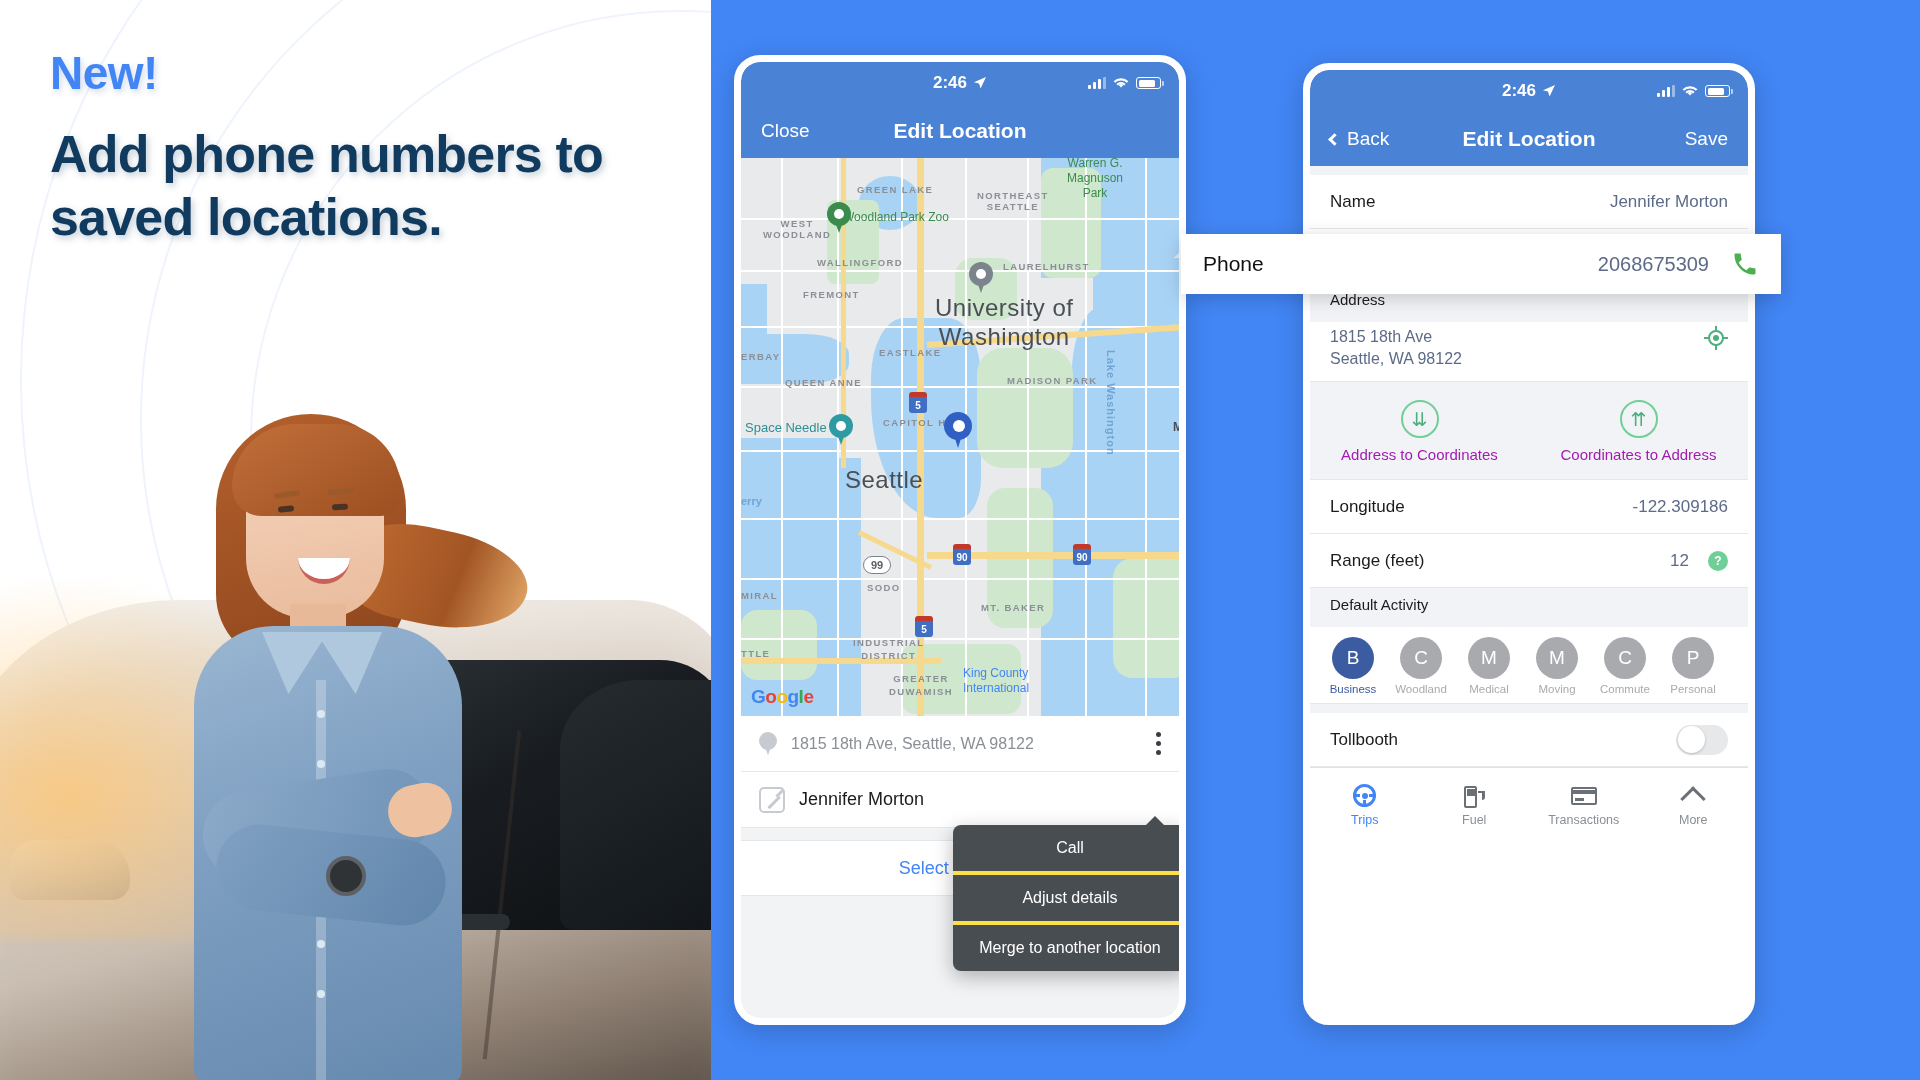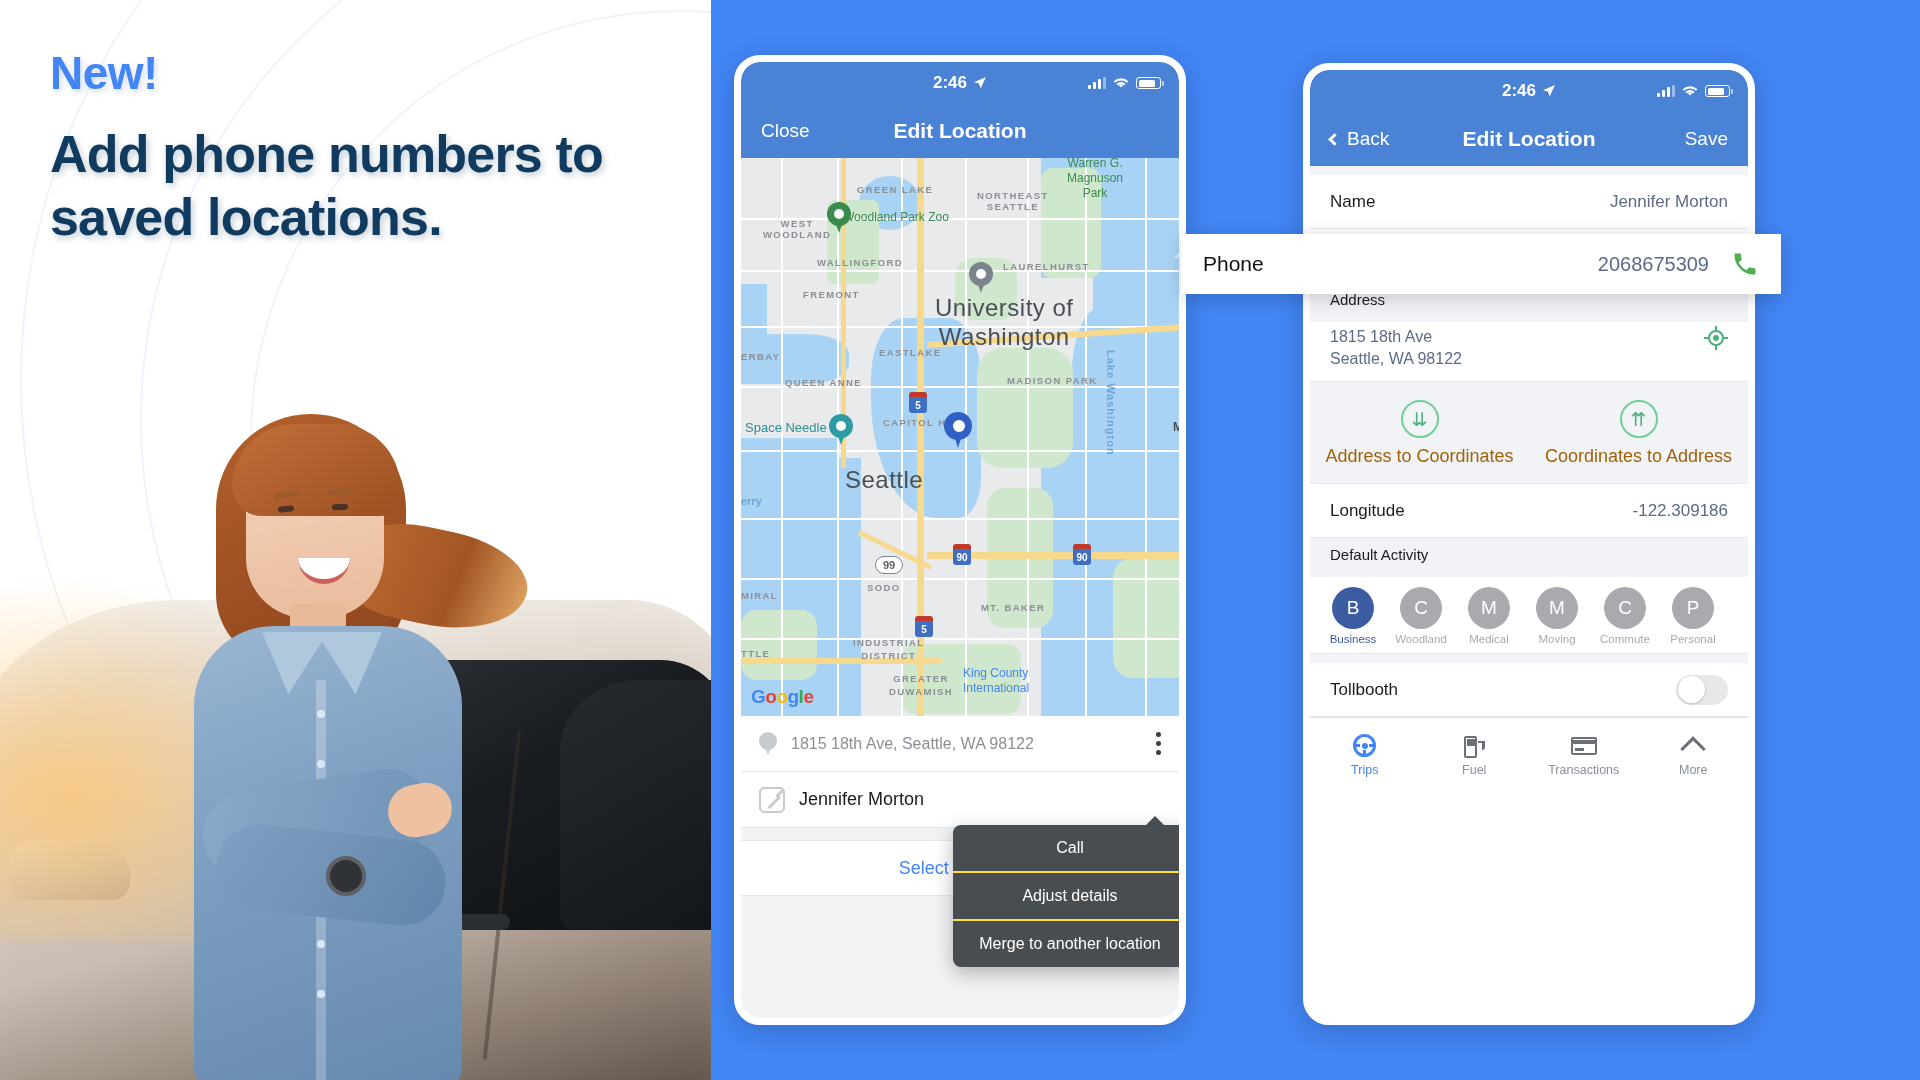--- a/index.html
+++ b/index.html
@@ -283,21 +283,21 @@
     background:#484d52; border-radius:8px; z-index:50;
     box-shadow: 0 6px 20px rgba(0,0,0,0.28);
   }
   .ctxmenu::before {
     content:""; position:absolute; right:22px; top:-9px;
     border-left:10px solid transparent; border-right:10px solid transparent;
     border-bottom:10px solid #484d52;
   }
   .ctxitem {
     color:#fff; font-size:16px; text-align:center;
-    padding: 14px 10px; border-bottom:2px solid #fde047;
+    padding: 14px 10px; border-bottom:4px solid #fde047;
     white-space:nowrap;
   }
   .ctxitem:last-child { border-bottom:none; }
 
   
   .sect-gap { height: 9px; background:#f2f3f7; }
   .drow {
     background:#fff; height: 54px; display:flex; align-items:center;
     padding: 0 20px; border-bottom:1px solid #e6e7e9; gap: 10px;
   }
@@ -323,21 +323,21 @@
   .convert {
     background:#f2f3f7; display:flex; padding: 18px 0 16px;
     border-bottom:1px solid #e6e7e9;
   }
   .convert .cv { flex:1; text-align:center; }
   .cv-circle {
     width:38px; height:38px; border:2px solid #6fcf97; border-radius:50%;
     margin: 0 auto 8px; display:flex; align-items:center; justify-content:center;
     color:#4caf7d; font-size:19px; line-height:1;
   }
-  .cv-label { font-size:18px; color:#a16207; }
+  .cv-label { font-size:15px; color:#a21caf; }
 
   .help-badge {
     display:inline-flex; align-items:center; justify-content:center;
     width:20px; height:20px; border-radius:50%; background:#6fcf97; color:#fff;
     font-size:12px; font-weight:bold; margin-left:9px;
   }
 
   .activity-row {
     background:#fff; display:flex; padding: 10px 14px 8px; gap: 10px;
     border-bottom:1px solid #e6e7e9; overflow:hidden;
@@ -553,21 +553,21 @@
           <div class="maplbl" style="left:0;top:490px">TTLE</div>
           <div class="maplbl" style="left:112px;top:478px;text-align:center;line-height:1.4">INDUSTRIAL<br>DISTRICT</div>
           <div class="maplbl" style="left:148px;top:514px;text-align:center;line-height:1.4">GREATER<br>DUWAMISH</div>
           <div class="maplbl blue" style="left:222px;top:508px;line-height:1.25">King County<br>International</div>
 
           <div class="shield" style="left:168px;top:234px">5</div>
           <div class="shield" style="left:212px;top:386px">90</div>
           <div class="shield" style="left:332px;top:386px">90</div>
           <div class="shield" style="left:174px;top:458px">5</div>
 
-          <div class="shield99" style="left:134px;top:398px">99</div>
+          <div class="shield99" style="left:122px;top:398px">99</div>
 
           <div class="pin zoo" style="left:86px;top:44px">
               <div class="head"></div>
               <div class="tip"></div>
               <div class="dot"></div>
             </div>
           <div class="pin uw" style="left:228px;top:104px">
               <div class="head"></div>
               <div class="tip"></div>
               <div class="dot"></div>
@@ -688,20 +688,25 @@
           <div class="cv">
             <div class="cv-circle">⇈</div>
             <div class="cv-label">Coordinates to Address</div>
           </div>
         </div>
 
         <div class="drow">
           <span class="lbl">Longitude</span>
           <span class="val">-122.309186</span>
         </div>
+        <div class="drow">
+          <span class="lbl">Range (feet)</span>
+          <span class="val">12</span>
+          <span class="help-badge">?</span>
+        </div>
 
         <div class="grp-hdr">Default Activity</div>
         <div class="activity-row">
           <div class="act on">
             <div class="act-circle">B</div>
             <div class="act-label">Business</div>
           </div>
           <div class="act">
             <div class="act-circle">C</div>
             <div class="act-label">Woodland</div>

